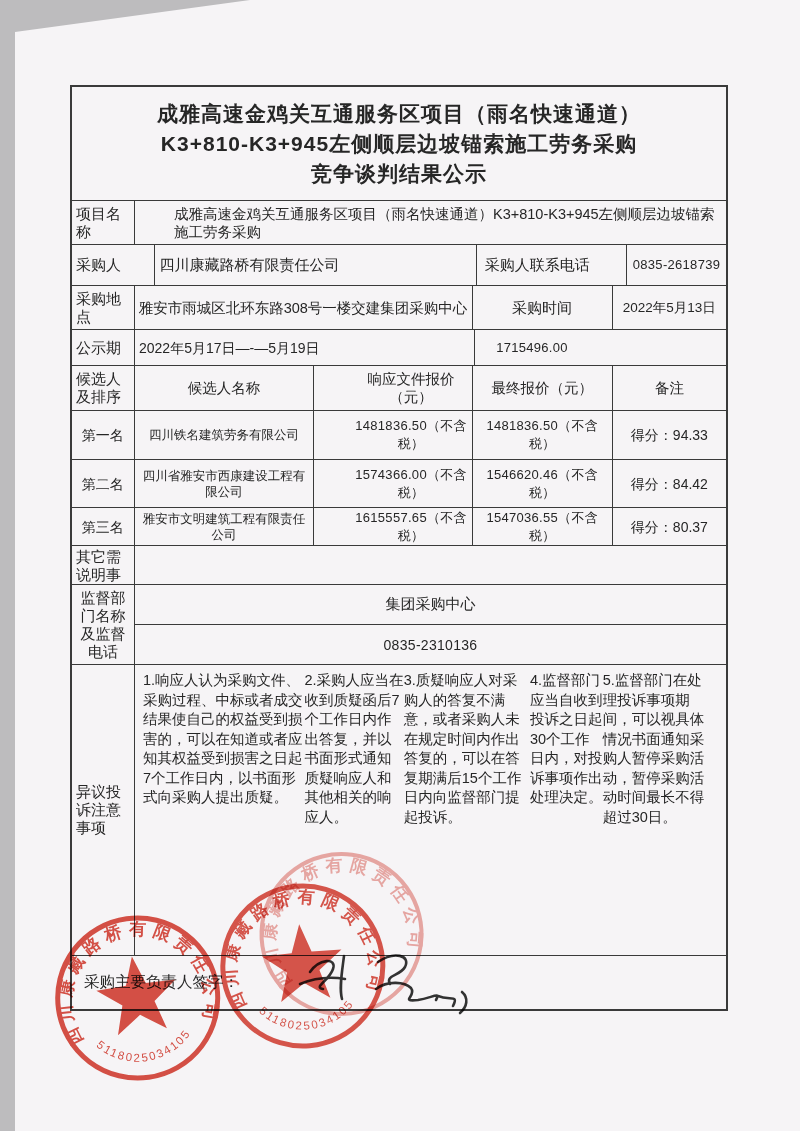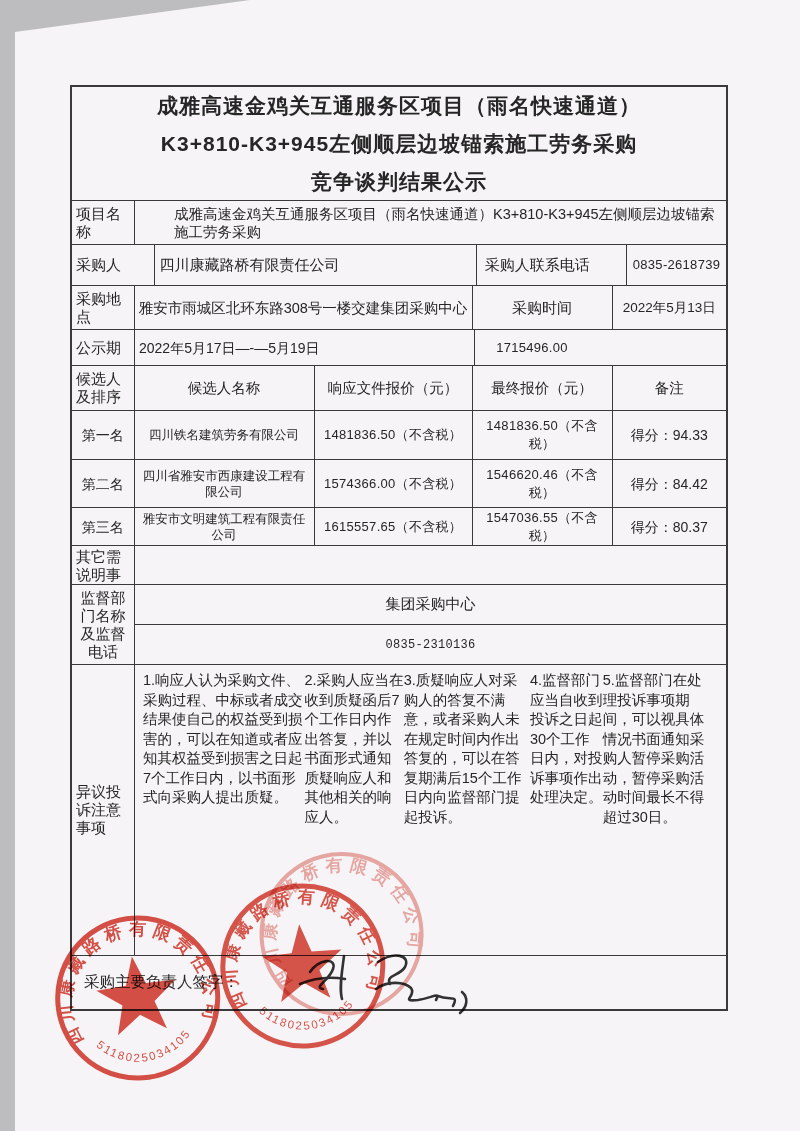--- a/index.html
+++ b/index.html
@@ -26,34 +26,34 @@
   }
   .row{display:flex;box-sizing:border-box;border-top:1.5px solid #3a3a3a;}
   .cell{
     box-sizing:border-box;border-left:1.5px solid #3a3a3a;
     display:flex;align-items:center;overflow:hidden;
     padding:2px 4px;font-size:15px;line-height:18px;
   }
   .cell.fc{border-left:none;}
   .w-label{width:62px;}
   .w-name{width:181px;}
-  .w-bid{width:159px;}
+  .w-bid{width:159px;padding-left:40px;}
   .w-final{width:141px;}
   .w-note{width:115px;}
   .w-valwide{width:340px;}
   .w-midlabel{width:141px;}
   .w-phone{width:115px;}
   .w-rest{flex:1;padding-left:39px;}
   .ctr{justify-content:center;text-align:center;}
   .num{font-size:13px;letter-spacing:.3px;}
   .name-cell{font-size:12.5px;line-height:16px;}
   .title-block{
     height:113px;display:flex;flex-direction:column;justify-content:center;
     align-items:center;text-align:center;
-    font-weight:bold;font-size:21px;line-height:30px;letter-spacing:1px;gap:8px;
+    font-weight:bold;font-size:21px;line-height:30px;letter-spacing:1px;
   }
   .h-project{height:44px;}
   .h-buyer{height:41px;gap:28px;}
   .h-place{height:44px;}
   .h-period{height:36px;}
   .h-header{height:45px;}
   .h-r1{height:49px;}
   .h-r2{height:48px;}
   .h-r3{height:38px;}
   .h-other{height:39px;}
@@ -147,21 +147,21 @@
 
   <div class="row h-other">
     <div class="cell fc w-label" style="align-items:flex-start;">其它需说明事项</div>
     <div class="cell w-rest"></div>
   </div>
 
   <div class="row h-sup">
     <div class="cell fc w-label ctr">监督部门名称及监督电话</div>
     <div class="sup-col">
       <div class="sup-cell">集团采购中心</div>
-      <div class="sup-cell num" style="font-size:12px;font-family:Liberation Mono, monospace;">0835-2310136</div>
+      <div class="sup-cell num" style="font-size:14px;">0835-2310136</div>
     </div>
   </div>
 
   <div class="row h-dispute">
     <div class="cell fc w-label">异议投诉注意事项</div>
     <div class="dispute-text">
       <div>1.响应人认为采购文件、采购过程、中标或者成交结果使自己的权益受到损害的，可以在知道或者应知其权益受到损害之日起7个工作日内，以书面形式向采购人提出质疑。</div>
       <div>2.采购人应当在收到质疑函后7个工作日内作出答复，并以书面形式通知质疑响应人和其他相关的响应人。</div>
       <div>3.质疑响应人对采购人的答复不满意，或者采购人未在规定时间内作出答复的，可以在答复期满后15个工作日内向监督部门提起投诉。</div>
       <div>4.监督部门应当自收到投诉之日起30个工作日内，对投诉事项作出处理决定。</div>

